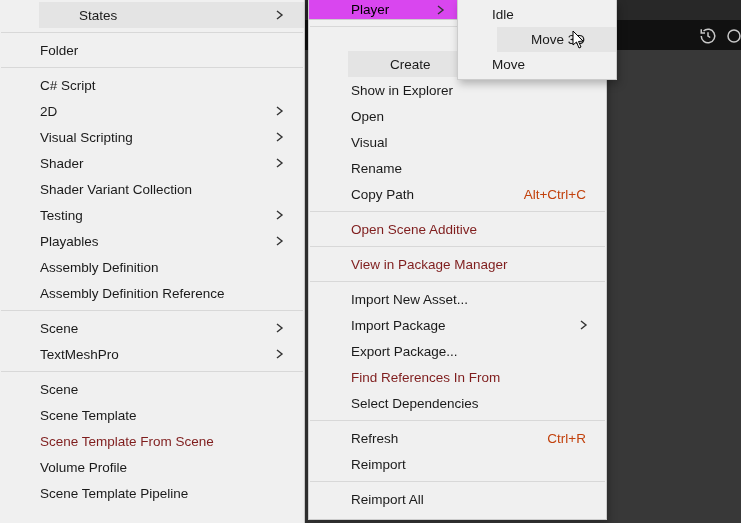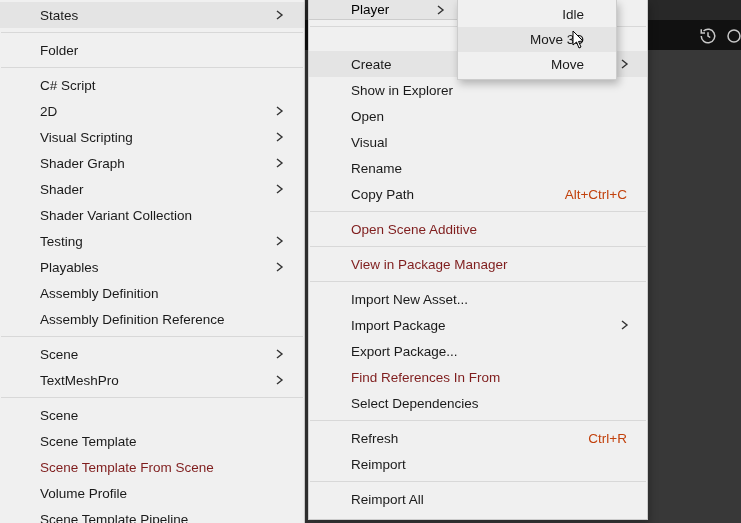--- a/index.html
+++ b/index.html
@@ -85,20 +85,21 @@
     position: absolute;
     right: 12px;
     top: 50%;
     transform: translateY(-50%);
   }
   .menu-item.disabled {
     color: #7f1d1d;
   }
   .menu-item.highlight {
     background: #e4e4e4;
+    margin-left: 39px;
   }
   .menu-sep {
     height: 1px;
     background: #d8d8d8;
     margin: 4px 1px;
   }
 
   
   #menu1 {
     left: 0;
@@ -111,37 +112,37 @@
   #menu1 .menu-item {
     padding-left: 40px;
     padding-right: 24px;
   }
   #menu1 .chevron { right: 16px; }
 
   
   #menu2 {
     left: 308px;
     top: 0;
-    width: 340px;
+    width: 299px;
     height: 520px;
     border-top: none;
   }
   #menu2 .menu-item {
     padding-left: 42px;
     padding-right: 20px;
   }
   #menu2 .chevron { right: 14px; }
 
   
   #menu2-top {
     left: 308px;
     top: 0;
     width: 150px;
     height: 20px;
-    background: #e5e5e5;
+    background: #d946ef;
     position: absolute;
     border: 1px solid #cccccc;
     border-top: none;
     display: flex;
     align-items: center;
     padding-left: 42px;
     font-size: 13.5px;
     z-index: 5;
   }
   #menu2-top .chevron {
@@ -154,21 +155,20 @@
     left: 457px;
     top: 0;
     width: 160px;
     border-top: none;
     z-index: 6;
   }
   #menu3 .menu-item {
     padding-left: 34px;
     padding-right: 32px;
     height: 25px;
-    text-align: right;
   }
 
   
   .cursor {
     position: absolute;
     left: 572px;
     top: 30px;
     width: 14px;
     height: 20px;
     z-index: 20;
@@ -225,28 +225,20 @@
     </div>
     <div class="menu-item">
       <span class="label">Visual Scripting</span>
       <span class="chevron">
         <svg width="8" height="10" viewBox="0 0 8 10">
           <path d="M1 1 L6 5 L1 9" fill="none" stroke="#333" stroke-width="1.4"></path>
         </svg>
       </span>
     </div>
     <div class="menu-item">
-      <span class="label">Shader Graph</span>
-      <span class="chevron">
-        <svg width="8" height="10" viewBox="0 0 8 10">
-          <path d="M1 1 L6 5 L1 9" fill="none" stroke="#333" stroke-width="1.4"></path>
-        </svg>
-      </span>
-    </div>
-    <div class="menu-item">
       <span class="label">Shader</span>
       <span class="chevron">
         <svg width="8" height="10" viewBox="0 0 8 10">
           <path d="M1 1 L6 5 L1 9" fill="none" stroke="#333" stroke-width="1.4"></path>
         </svg>
       </span>
     </div>
     <div class="menu-item">
       <span class="label">Shader Variant Collection</span>
     </div>

